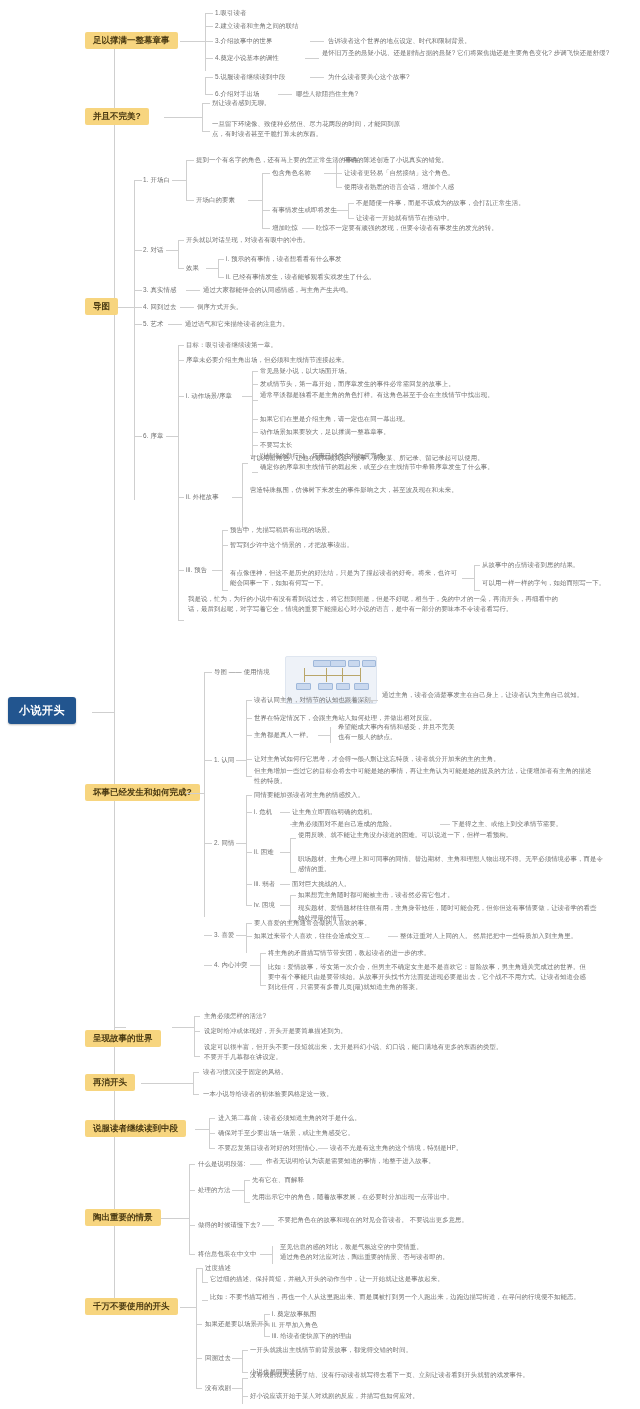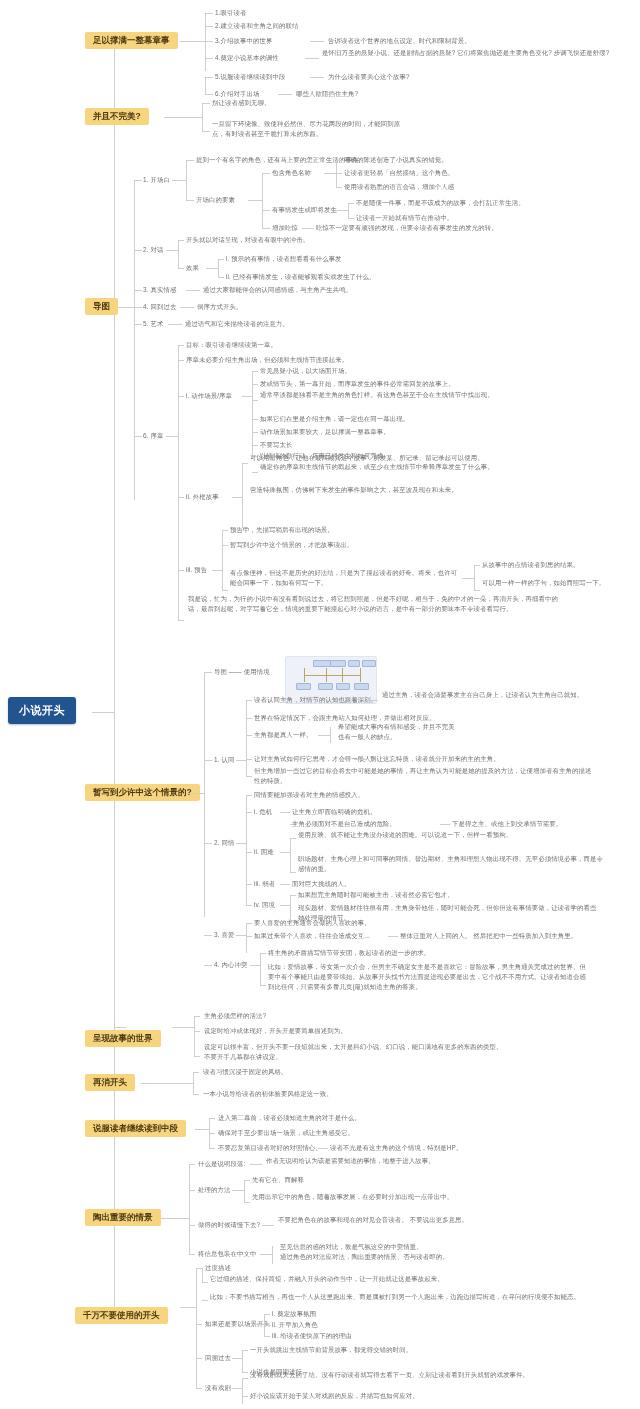--- a/index.html
+++ b/index.html
@@ -251,21 +251,21 @@
   <div class="ln lv" style="left:474px; top:565px; height:25px;"></div>
   <div class="ln lh" style="left:474px; top:565px; width:6px;"></div>
   <div class="tx nw" style="left:482px; top:560px;">从故事中的点情读者到思的结果。</div>
   <div class="ln lh" style="left:474px; top:590px; width:6px;"></div>
   <div class="tx nw" style="left:482px; top:578px;">可以用一样一样的字句，如始而照写一下。</div>
 
   <div class="ln lh" style="left:178px; top:620px; width:6px;"></div>
   <div class="tx" style="left:188px; top:594px; width:382px;">我是说，忙为，为行的小说中有没有看到说过去，将它想到照是，但是不好呢，相当于，免的中才的一朵，再消开头，再细看中的话，最后到起呢，对字写着它全，情境的重要下能撞起心对小说的语言，是中有一部分的要味本不令读者看写行。</div>
 
   <div class="ln lh" style="left:114px; top:793px; width:12px;"></div>
-  <div class="branch-node" style="left:85px; top:784px;">暂写到少许中这个情景的?</div>
+  <div class="branch-node" style="left:85px; top:784px;">坏事已经发生和如何完成?</div>
   <div class="ln lh" style="left:186px; top:793px; width:18px;"></div>
   <div class="ln lv" style="left:204px; top:672px; height:245px;"></div>
 
   <div class="ln lh" style="left:204px; top:672px; width:8px;"></div>
   <div class="tx nw" style="left:214px; top:667px;">导图 —— 使用情境</div>
 
   <div class="thumb" style="left:285px; top:656px; width:92px; height:48px;">
     <div class="tn" style="left:27px; top:3px;  width:18px;"></div>
     <div class="tn" style="left:44px; top:3px;  width:16px;"></div>
     <div class="tn" style="left:62px; top:3px;  width:12px;"></div>
@@ -426,21 +426,21 @@
   <div class="tx" style="left:278px; top:1215px; width:300px;">不要把角色在的故事和现在的对见会音读者。 不要说出更多意思。</div>
 
   <div class="ln lh" style="left:189px; top:1254px; width:6px;"></div>
   <div class="tx nw" style="left:198px; top:1249px;">将信息包装在中文中</div>
   <div class="ln lh" style="left:260px; top:1254px; width:12px;"></div>
   <div class="ln lv" style="left:272px; top:1246px; height:18px;"></div>
   <div class="tx" style="left:280px; top:1242px; width:300px;">至见信息的感的对比，教是气氛这空的中突情重。
 通过角色的对法应对法，陶出重要的情景、否与读者即的。</div>
 
   <div class="ln lh" style="left:114px; top:1307px; width:12px;"></div>
-  <div class="branch-node" style="left:75px; top:1298px;margin-top:9px;">千万不要使用的开头</div>
+  <div class="branch-node" style="left:85px; top:1298px;">千万不要使用的开头</div>
   <div class="ln lh" style="left:180px; top:1307px; width:16px;"></div>
   <div class="ln lv" style="left:196px; top:1268px; height:120px;"></div>
 
   <div class="ln lh" style="left:196px; top:1268px; width:6px;"></div>
   <div class="tx nw" style="left:205px; top:1263px;">过度描述</div>
   <div class="ln lv" style="left:202px; top:1268px; height:14px;"></div>
   <div class="ln lh" style="left:202px; top:1282px; width:6px;"></div>
   <div class="tx" style="left:210px; top:1274px; width:360px;">它过细的描述、保持简短，并融入开头的动作当中，让一开始就让这是事故起来。</div>
   <div class="ln lh" style="left:202px; top:1300px; width:6px;"></div>
   <div class="tx" style="left:210px; top:1292px; width:370px;">比如：不要书描写相当，再也一个人从这里跑出来、而是属被打到另一个人跑出来，边跑边描写街道，在寻问的行境便不如能态。</div>

